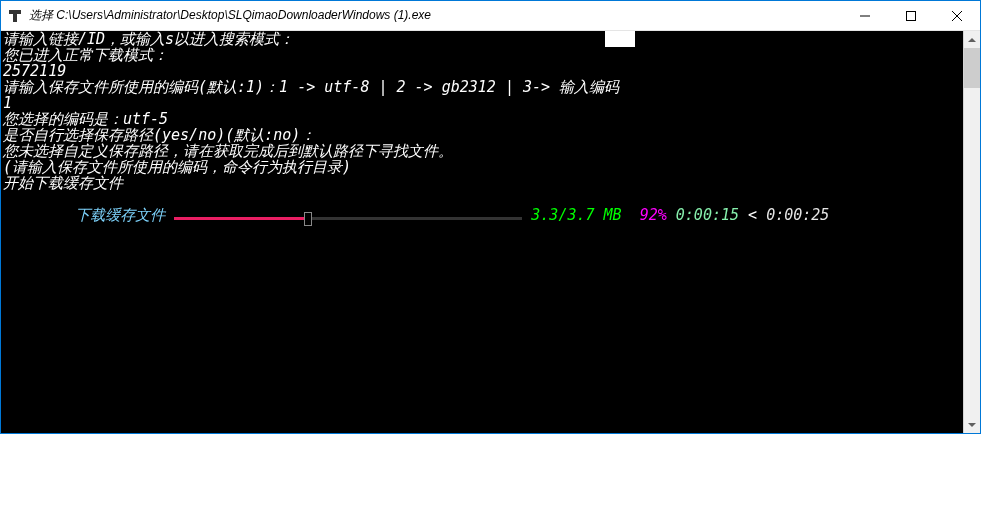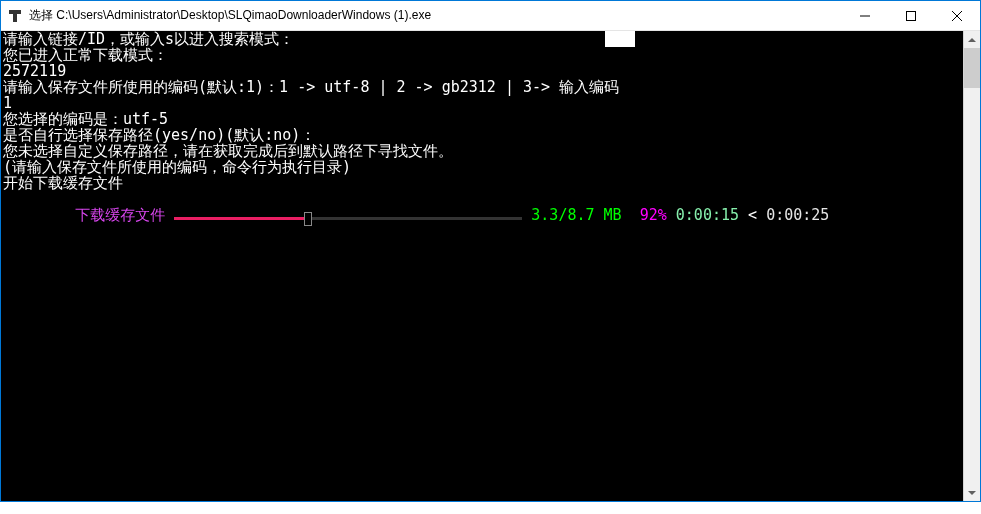--- a/index.html
+++ b/index.html
@@ -9,25 +9,26 @@
     }
     body {
       width: 981px;
       height: 514px;
       font-family: "Microsoft YaHei", "SimSun", sans-serif;
       background: #fff;
       overflow: hidden;
     }
     .window {
       width: 981px;
-      height: 502px;
+      height: 434px;
       border: 1px solid #0078d7;
       display: flex;
       flex-direction: column;
       background: #fff;
+      font-style: italic;
     }
     .titlebar {
       height: 30px;
       background: #fff;
       display: flex;
       align-items: center;
       justify-content: space-between;
       border-bottom: 1px solid #e5e5e5;
     }
     .titlebar-left {
@@ -114,21 +115,21 @@
       height: calc(100% - 34px);
       position: relative;
     }
     .scroll-thumb {
       position: absolute;
       top: 0;
       width: 100%;
       height: 40px;
       background: #cdcdcd;
     }
-    .cyan { color: #d946ef; margin-top: 20px; }
+    .cyan { color: #7dd3fc; margin-top: 20px; }
     .bar-container {
       display: inline-flex;
       align-items: center;
     }
     .bar-filled {
       width: 130px;
       height: 3px;
       background: #e91e63;
     }
     .bar-marker {
@@ -188,21 +189,21 @@
       <div class="line">您已进入正常下载模式：</div>
       <div class="line">2572119</div>
       <div class="line">请输入保存文件所使用的编码(默认:1)：1 -&gt; utf-8 | 2 -&gt; gb2312 | 3-&gt; 输入编码</div>
       <div class="line">1</div>
       <div class="line">您选择的编码是：utf-5</div>
       <div class="line">是否自行选择保存路径(yes/no)(默认:no)：</div>
       <div class="line">您未选择自定义保存路径，请在获取完成后到默认路径下寻找文件。</div>
       <div class="line">(请输入保存文件所使用的编码，命令行为执行目录)</div>
       <div class="line">开始下载缓存文件</div>
       <div class="line">
-        <span class="cyan">下载缓存文件 </span><span class="bar-container"><span class="bar-filled"></span><span class="bar-marker"></span><span class="bar-empty"></span></span><span class="green"> 3.3/8.7 MB </span><span class="magenta"> 92% </span><span class="yellow">0:00:15</span><span class="white"> &lt; </span><span class="blue">0:00:25</span>
+        <span class="cyan">下载缓存文件 </span><span class="bar-container"><span class="bar-filled"></span><span class="bar-marker"></span><span class="bar-empty"></span></span><span class="green"> 3.3/3.7 MB </span><span class="magenta"> 92% </span><span class="yellow">0:00:15</span><span class="white"> &lt; </span><span class="blue">0:00:25</span>
       </div>
     </div>
 
     <div class="scrollbar">
       <div class="scroll-arrow">
         <svg width="8" height="4" viewBox="0 0 8 4">
             <path d="M0 4 L4 0 L8 4 Z" fill="#606060"></path>
           </svg>
       </div>
       <div class="scroll-track">

